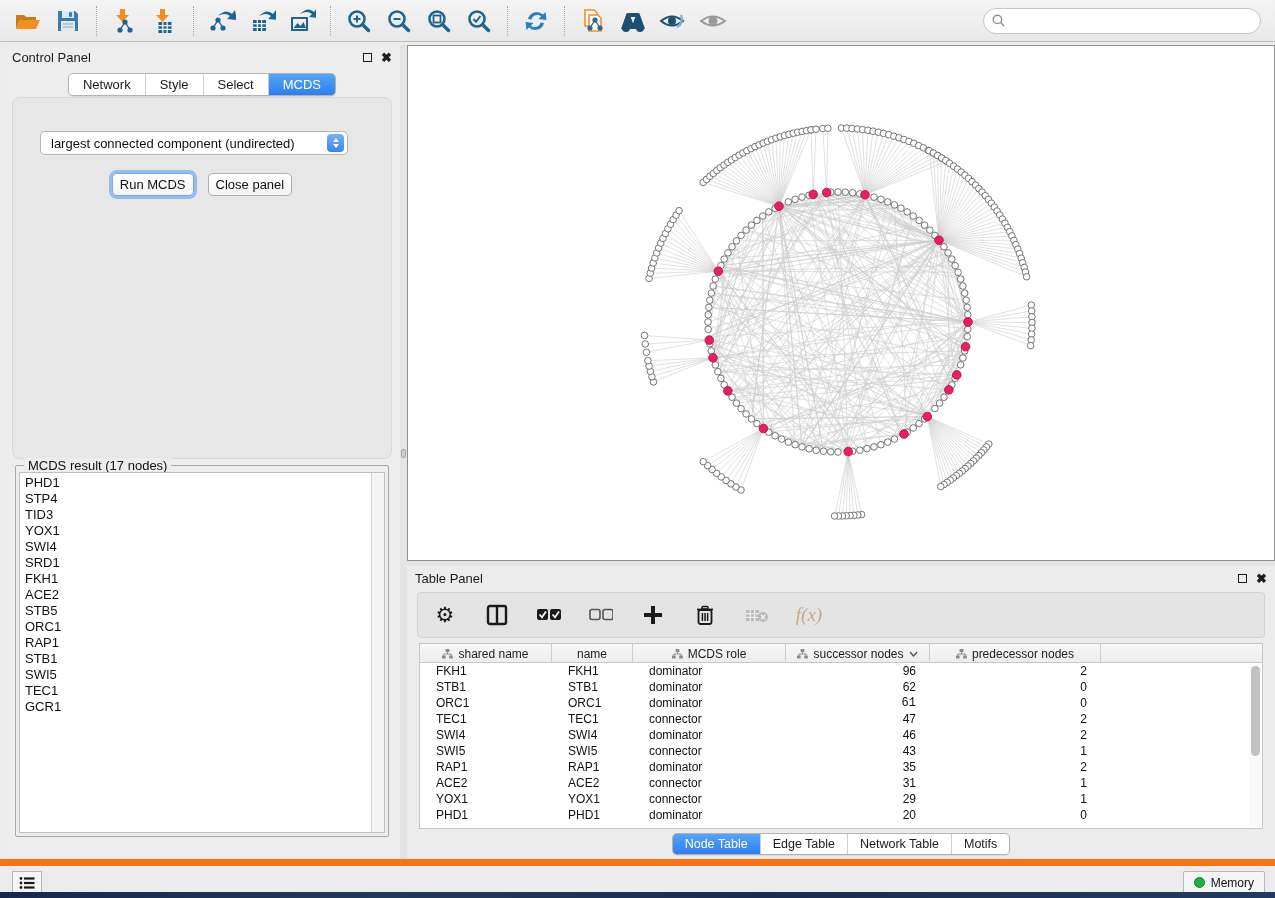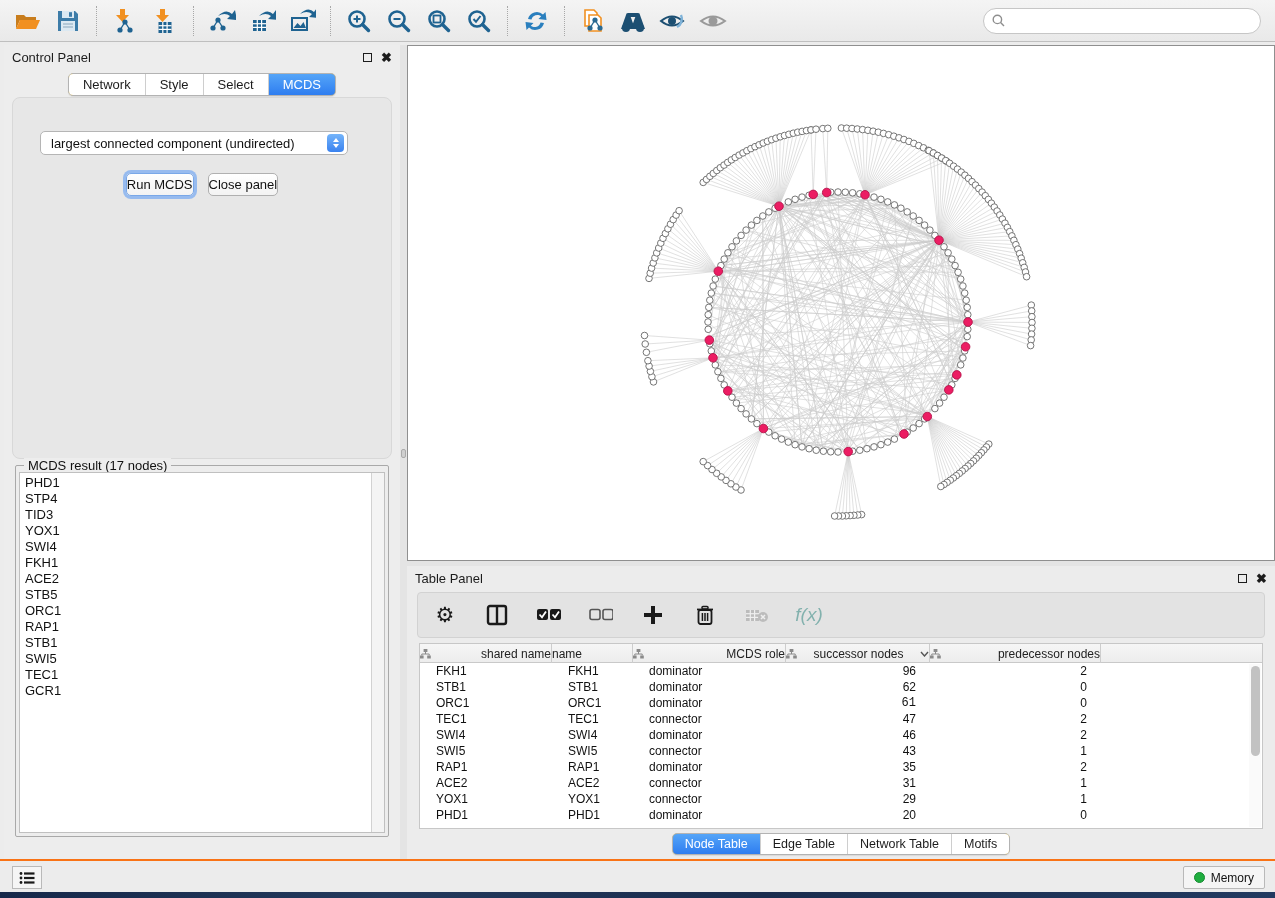--- a/index.html
+++ b/index.html
@@ -48,21 +48,21 @@
     border:1px solid #b5b5b5; border-radius:5px; display:flex; align-items:center; padding:0 3px 0 10px;
     font-size:13px; color:#111; }
   #opt-select .sel-text { flex:1; white-space:nowrap; overflow:hidden; }
   .stepper { width:17px; height:18px; border-radius:4px; background:linear-gradient(#74b4fa,#3a82ef);
     display:flex; flex-direction:column; align-items:center; justify-content:center; gap:2px; }
   .stepper i { width:0; height:0; border-left:3.5px solid transparent; border-right:3.5px solid transparent; }
   .stepper .up { border-bottom:4px solid #fff; }
   .stepper .dn { border-top:4px solid #fff; }
   #cp-buttons { position:absolute; left:0; top:128px; width:100%; display:flex; justify-content:center; gap:14px; }
   .mac-btn { font-size:13px; color:#111; background:linear-gradient(#fff,#f3f3f3); border:1px solid #b0b0b0;
-    border-radius:5px; padding:3px 0; font-family:"Liberation Sans",sans-serif; }
+    border-radius:5px; padding:3px 7px; font-family:"Liberation Sans",sans-serif; }
   .mac-btn.focused { box-shadow:0 0 0 3px rgba(86,152,245,.55); border-color:#7aa8e8; }
   #mcds-fieldset { position:absolute; left:11px; top:420px; width:374px; height:372px;
     border:1px solid #a9a9a9; border-radius:2px; }
   #mcds-legend { position:absolute; left:8px; top:-8px; background:#ededed; padding:0 4px;
     font-size:13px; color:#111; }
   #mcds-list { position:absolute; left:3px; top:6px; right:3px; bottom:3px; background:#fff;
     border:1px solid #c0c0c0; overflow:hidden; }
   #mcds-items { padding:2px 0 0 5px; }
   .mcds-item { font-size:13px; color:#111; line-height:16px; }
   #mcds-scroll { position:absolute; right:0; top:0; bottom:0; width:13px; background:#f4f4f4;
@@ -87,43 +87,43 @@
   #net-title { position:absolute; left:0; width:100%; text-align:center; font-size:12px; color:#3a3a3a; }
   #net-canvas { position:absolute; left:0; top:21px; width:866px; height:493px; background:#fff; }
   #netsvg { width:866px; height:493px; display:block; }
 
   
   #table-panel { position:absolute; left:407px; top:566px; width:868px; height:293px; background:#ececec; }
   #tp-toolbar { position:absolute; left:10px; top:26px; width:848px; height:46px; background:#e3e3e3;
     border:1px solid #d2d2d2; border-radius:4px; display:flex; align-items:center; padding-left:14px; gap:26px; }
   .tp-icon { width:26px; height:26px; display:flex; align-items:center; justify-content:center; }
   .tp-icon.disabled { opacity:.45; }
-  .fx-glyph { font-family:Liberation Sans, sans-serif; font-style:italic; font-size:19px; color:#0f766e; }
+  .fx-glyph { font-family:Liberation Serif, serif; font-style:italic; font-size:19px; color:#a16207; }
   .gear-glyph { font-size:21px; color:#1a1a1a; line-height:22px; }
 
   #tp-table { position:absolute; left:12px; top:77px; width:844px; height:186px; background:#fff;
     border:1px solid #c7c7c7; }
   #tp-header { display:flex; height:19px; background:linear-gradient(#f6f6f6,#ededed);
     border-bottom:1px solid #c9c9c9; }
-  .th { display:flex; align-items:center; justify-content:space-between; gap:5px; font-size:12px; color:#222;
+  .th { display:flex; align-items:center; justify-content:center; gap:5px; font-size:12px; color:#222;
     border-right:1px solid #cdcdcd; height:19px; }
   .th svg { flex:0 0 auto; }
   .tbody-row { display:flex; height:16px; align-items:center; }
   .td { font-size:12px; color:#111; white-space:nowrap; overflow:hidden; }
   .td.text { padding-left:16px; }
   .td.num { text-align:right; padding-right:14px; }
   #tp-vscroll { position:absolute; right:1px; top:20px; bottom:1px; width:12px; background:#fafafa; }
   #tp-vscroll .thumb { position:absolute; left:1.5px; top:2px; width:9px; height:90px; background:#c2c2c2; border-radius:5px; }
 
   #tp-tabs { position:absolute; left:0; top:267px; width:100%; display:flex; justify-content:center; }
   #tp-tabs .seg .seg-btn { padding:3px 12px; font-size:12.5px; }
 
   
   #status-bar { position:absolute; left:0; top:859px; width:1275px; height:33px; background:#ececec;
-    border-top:2px solid #f97316; }
+    border-top:7px solid #f97316; }
   #frames-btn { position:absolute; left:12px; top:5px; width:30px; height:23px; background:#f5f5f5;
     border:1px solid #b9b9b9; display:flex; align-items:center; justify-content:center; }
   #memory-btn { position:absolute; right:10px; top:5px; height:23px; background:#f5f5f5;
     border:1px solid #b9b9b9; border-radius:2px; display:flex; align-items:center; gap:6px; padding:0 10px; }
   #memory-dot { width:11px; height:11px; border-radius:50%; background:#1fae3f; border:1px solid #158a30; }
   #memory-label { font-size:12px; color:#111; }
 </style>
 </head>
 <body>
 
@@ -321,20 +321,21 @@
     </div>
     <div id="mcds-fieldset">
       <span id="mcds-legend">MCDS result (17 nodes)</span>
       <div id="mcds-list">
         <div id="mcds-items">
               <div class="mcds-item">PHD1</div>
               <div class="mcds-item">STP4</div>
               <div class="mcds-item">TID3</div>
               <div class="mcds-item">YOX1</div>
               <div class="mcds-item">SWI4</div>
+              <div class="mcds-item">SRD1</div>
               <div class="mcds-item">FKH1</div>
               <div class="mcds-item">ACE2</div>
               <div class="mcds-item">STB5</div>
               <div class="mcds-item">ORC1</div>
               <div class="mcds-item">RAP1</div>
               <div class="mcds-item">STB1</div>
               <div class="mcds-item">SWI5</div>
               <div class="mcds-item">TEC1</div>
               <div class="mcds-item">GCR1</div>
             </div>

